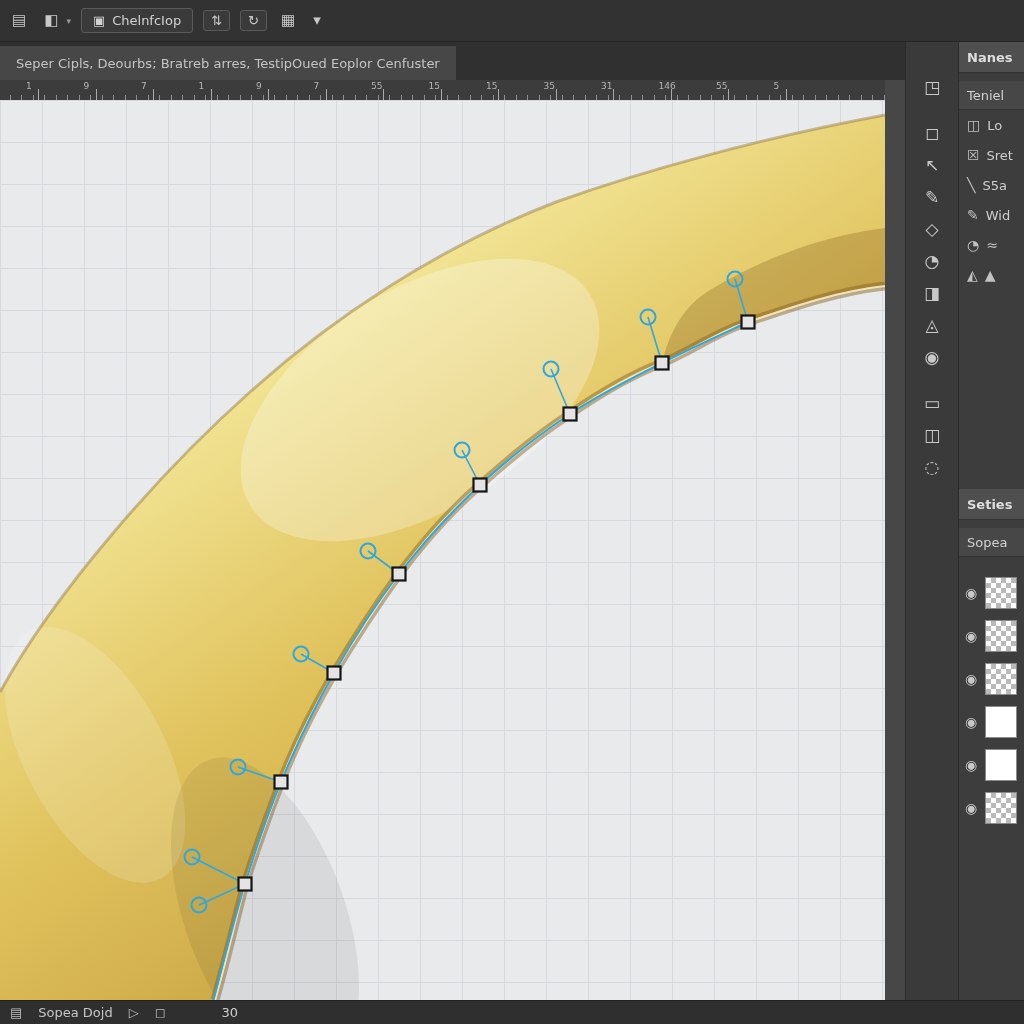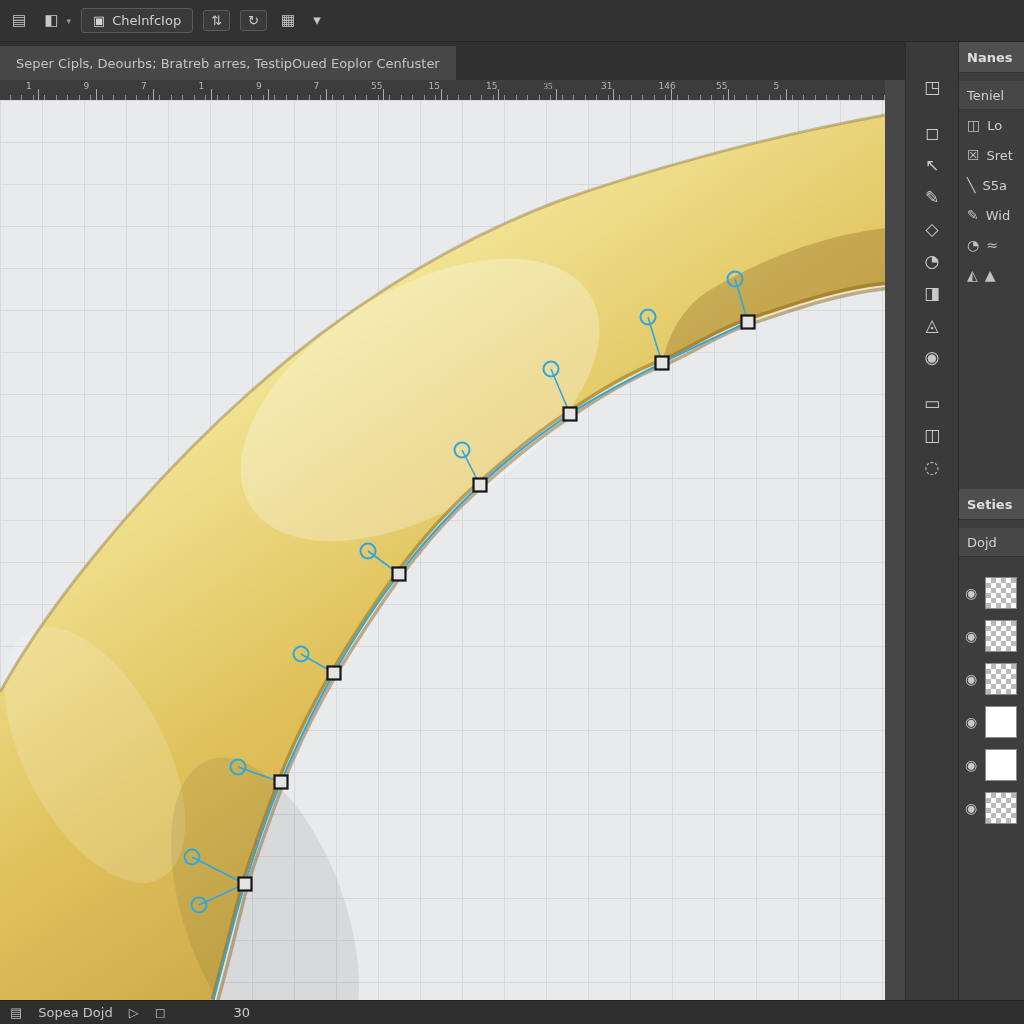--- a/index.html
+++ b/index.html
@@ -65,21 +65,21 @@
   .thumb{width:32px;height:32px;box-sizing:border-box;border:1px solid #8a8a8a;background:#fff;flex:none;}
   .thumb.checker{background-color:#fff;
     background-image:linear-gradient(45deg,#b9b9b9 25%,transparent 25%,transparent 75%,#b9b9b9 75%),
                      linear-gradient(45deg,#b9b9b9 25%,transparent 25%,transparent 75%,#b9b9b9 75%);
     background-size:10px 10px;background-position:0 0,5px 5px;}
   
   .statusbar{position:absolute;left:0;top:1000px;width:1024px;height:24px;box-sizing:border-box;
     background:#2f2f2f;border-top:1px solid #1f1f1f;display:flex;align-items:center;gap:16px;
     padding-left:10px;color:#c5c5c5;font-size:13px;}
   .sbicon{color:#bdbdbd;font-size:13px;line-height:1;}
-  .sbvalue{margin-left:52px;color:#cfcfcf;}
+  .sbvalue{margin-left:40px;color:#cfcfcf;}
 </style>
 </head>
 <body>
 
 <div class="menubar">
   <span class="mbicon">▤</span>
   <span class="mbicon">◧</span>
   <span class="mbcaret">▾</span>
   <div class="mbbtn">
     <span>▣</span>
@@ -188,21 +188,21 @@
     <span class="rlabel" style="left: 256px;">9</span>
     <div class="tick major" style="left: 325.5px;"></div>
     <span class="rlabel" style="left: 313.5px;">7</span>
     <div class="tick major" style="left: 383px;"></div>
     <span class="rlabel" style="left: 371px;">55</span>
     <div class="tick major" style="left: 440.5px;"></div>
     <span class="rlabel" style="left: 428.5px;">15</span>
     <div class="tick major" style="left: 498px;"></div>
     <span class="rlabel" style="left: 486px;">15</span>
     <div class="tick major" style="left: 555.5px;"></div>
-    <span class="rlabel" style="left: 543.5px; font-family: Liberation Serif, serif;">35</span>
+    <span class="rlabel" style="left: 543.5px;">35</span>
     <div class="tick major" style="left: 613px;"></div>
     <span class="rlabel" style="left: 601px;">31</span>
     <div class="tick major" style="left: 670.5px;"></div>
     <span class="rlabel" style="left: 658.5px;">146</span>
     <div class="tick major" style="left: 728px;"></div>
     <span class="rlabel" style="left: 716px;">55</span>
     <div class="tick major" style="left: 785.5px;"></div>
     <span class="rlabel" style="left: 773.5px;">5</span>
   </div>
 
@@ -346,21 +346,21 @@
       <div class="pitem">
         <span class="picon">◭</span>
         <span class="picon">▲</span>
       </div>
     </div>
   <div class="pspacer"></div>
   <div class="phead">
     <span>Seties</span>
   </div>
   <div class="phead sub">
-    <span>Dojd</span>
+    <span>Sopea</span>
   </div>
   <div style="height:14px"></div>
   <div>
       <div class="lrow">
         <span class="eye">◉</span>
         <div class="thumb checker"></div>
       </div>
       <div class="lrow">
         <span class="eye">◉</span>
         <div class="thumb checker"></div>

